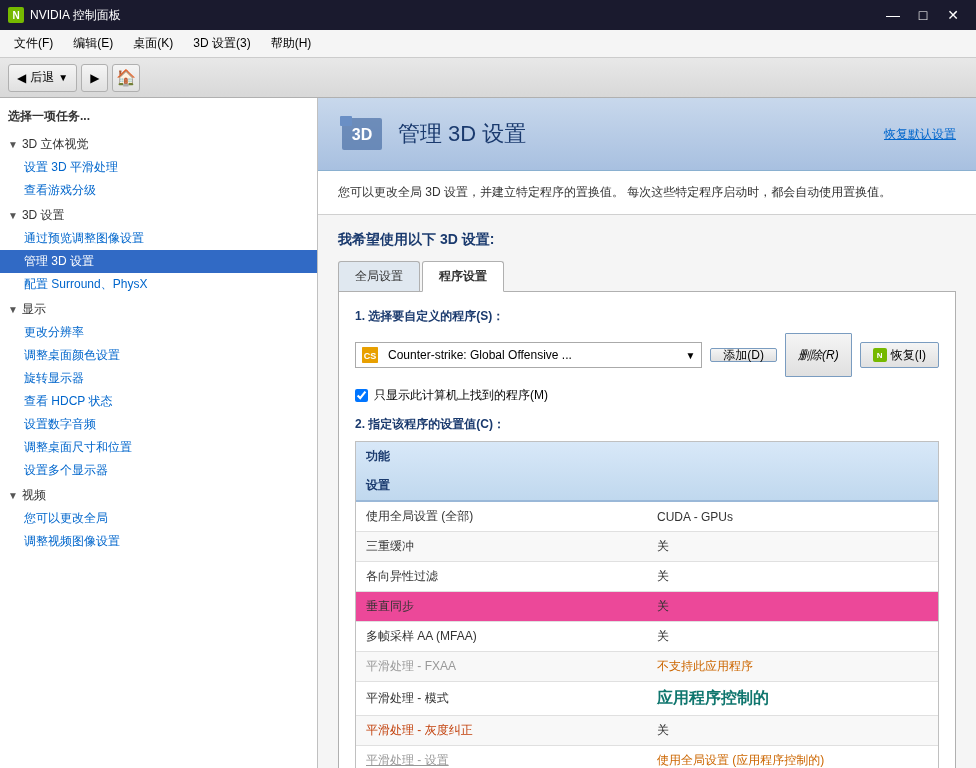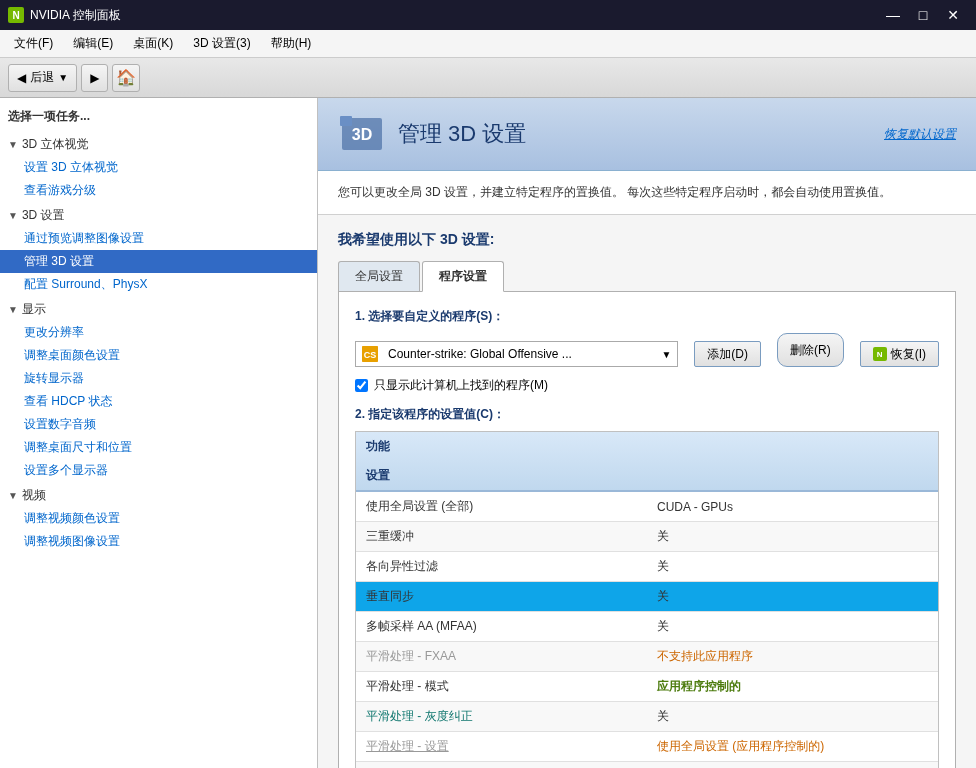--- a/index.html
+++ b/index.html
@@ -31,36 +31,36 @@
     .sidebar-group-header { display: flex; align-items: center; gap: 4px; padding: 3px 8px; font-size: 12px; cursor: pointer; color: #333; }
     .sidebar-item { padding: 3px 8px 3px 24px; font-size: 12px; cursor: pointer; color: #0066cc; display: block; }
     .sidebar-item.active { background: #316ac5; color: white; text-decoration: none; }
     .triangle { font-size: 10px; color: #555; }
 
     
     .content { flex: 1; background: #f5f5f5; overflow-y: auto; position: relative; }
     .content-header { background: linear-gradient(to bottom, #c8d8ec, #a8c0e0); padding: 12px 20px; display: flex; align-items: center; justify-content: space-between; border-bottom: 1px solid #8ab0d0; }
     .content-header-left { display: flex; align-items: center; gap: 12px; }
     .content-title { font-size: 22px; font-weight: normal; color: #1a3a6e; }
-    .restore-default { font-size: 12px; color: #0066cc; cursor: pointer; text-decoration: underline; font-style: italic; }
+    .restore-default { font-size: 12px; color: #0066cc; cursor: pointer; text-decoration: underline; }
 
     .content-desc { padding: 12px 20px; font-size: 12px; color: #333; line-height: 1.6; background: white; border-bottom: 1px solid #d0d0d0; }
 
     .content-body { padding: 16px 20px; }
 
     .section-title { font-size: 14px; color: #1a3a6e; font-weight: bold; margin-bottom: 12px; }
 
     
     .tabs { display: flex; gap: 0; margin-bottom: 0; border-bottom: 1px solid #b0b0b0; }
     .tab { padding: 6px 16px; font-size: 12px; background: #e0e8f0; border: 1px solid #b0b0b0; border-bottom: none; cursor: pointer; color: #333; margin-right: 2px; border-radius: 3px 3px 0 0; }
     .tab.active { background: white; border-bottom: 1px solid white; margin-bottom: -1px; z-index: 1; position: relative; font-weight: bold; }
 
     
     .program-section { background: white; border: 1px solid #b0b0b0; border-top: none; padding: 16px; }
-    .program-row { display: flex; align-items: flex-end; gap: 16px; margin-bottom: 10px; }
+    .program-row { display: flex; align-items: center; gap: 8px; margin-bottom: 10px; }
     .program-select { flex: 1; height: 26px; border: 1px solid #aaa; background: white; font-size: 12px; padding: 0 6px; display: flex; align-items: center; gap: 6px; cursor: pointer; }
     .program-select-icon { width: 16px; height: 16px; background: #ff6600; border-radius: 2px; display: flex; align-items: center; justify-content: center; font-size: 9px; color: white; font-weight: bold; }
     .btn { height: 26px; padding: 0 12px; font-size: 12px; border: 1px solid #7a9cc0; border-radius: 2px; cursor: pointer; display: flex; align-items: center; gap: 6px; }
     .btn-add { background: linear-gradient(to bottom, #f5f5f5, #e0e0e0); }
     .btn-remove { background: linear-gradient(to bottom, #f5f5f5, #e0e0e0); }
     .btn-restore { background: linear-gradient(to bottom, #f5f5f5, #e0e0e0); }
     .checkbox-row { display: flex; align-items: center; gap: 6px; margin-bottom: 12px; font-size: 12px; }
     .subsection-title { font-size: 12px; color: #1a3a6e; margin-bottom: 8px; font-weight: bold; }
     .settings-table-header { display: flex; background: linear-gradient(to bottom, #d8e8f8, #c0d8ee); border-bottom: 2px solid #9ab8d8; }
     .col-feature { flex: 1; padding: 6px 10px; font-weight: bold; color: #1a3a6e; }
@@ -109,21 +109,21 @@
 <div class="main-layout">
 
   <div class="sidebar">
     <div class="sidebar-header">选择一项任务...</div>
 
     <div class="sidebar-section">
       <div class="sidebar-group-header">
         <span class="triangle">▼</span>
         <span>3D 立体视觉</span>
       </div>
-      <a class="sidebar-item">设置 3D 立体视觉</a>
+      <a class="sidebar-item">设置 3D 平滑处理</a>
       <a class="sidebar-item">查看游戏分级</a>
     </div>
 
     <div class="sidebar-section">
       <div class="sidebar-group-header">
         <span class="triangle">▼</span>
         <span>3D 设置</span>
       </div>
       <a class="sidebar-item">通过预览调整图像设置</a>
       <a class="sidebar-item active">管理 3D 设置</a>
@@ -142,21 +142,21 @@
       <a class="sidebar-item">设置数字音频</a>
       <a class="sidebar-item">调整桌面尺寸和位置</a>
       <a class="sidebar-item">设置多个显示器</a>
     </div>
 
     <div class="sidebar-section">
       <div class="sidebar-group-header">
         <span class="triangle">▼</span>
         <span>视频</span>
       </div>
-      <a class="sidebar-item">调整视频颜色设置</a>
+      <a class="sidebar-item">您可以更改全局</a>
       <a class="sidebar-item">调整视频图像设置</a>
     </div>
   </div>
 
   <div class="content">
 
     <div class="content-header">
       <div class="content-header-left">
 
         <svg width="48" height="48" viewBox="0 0 48 48">
@@ -187,22 +187,22 @@
           <div class="program-select" style="flex:1; border:1px solid #aaa; height:26px; display:flex; align-items:center; padding:0 6px; background:white; cursor:pointer;">
             <div class="program-select-icon">
               <svg width="16" height="16" viewBox="0 0 16 16">
                 <rect width="16" height="16" rx="1" fill="#e8a000"></rect>
                 <text x="8" y="12" font-size="9" fill="white" text-anchor="middle" font-weight="bold">CS</text>
               </svg>
             </div>
             <span style="flex:1; padding-left:4px; font-size:12px; overflow:hidden; white-space:nowrap; text-overflow:ellipsis;">Counter-strike: Global Offensive ...</span>
             <span style="font-size:10px;">▼</span>
           </div>
-          <button class="btn btn-add" style="height:26px; padding:0 12px; font-size:12px; border:1px solid #7a9cc0; border-radius:2px; cursor:pointer; background:linear-gradient(to bottom,#f5f5f5,#e0e0e0);">添加(D)</button>
-          <button class="btn btn-remove" style="height:34px; padding:0 12px; font-size:12px; border:1px solid #7a9cc0; border-radius:10px; cursor:pointer; background:linear-gradient(to bottom,#f5f5f5,#e0e0e0);">删除(R)</button>
+          <button class="btn btn-add" style="height:14px; padding:0 12px; font-size:12px; border:1px solid #7a9cc0; border-radius:2px; cursor:pointer; background:linear-gradient(to bottom,#f5f5f5,#e0e0e0);">添加(D)</button>
+          <button class="btn btn-remove" style="height:44px; padding:0 12px; font-size:12px; border:1px solid #7a9cc0; border-radius:1px; cursor:pointer; background:linear-gradient(to bottom,#f5f5f5,#e0e0e0);font-style:italic;">删除(R)</button>
           <button class="btn btn-restore" style="height:26px; padding:0 12px; font-size:12px; border:1px solid #7a9cc0; border-radius:2px; cursor:pointer; background:linear-gradient(to bottom,#f5f5f5,#e0e0e0); display:flex; align-items:center; gap:4px;">
             <span style="width:14px;height:14px;background:#76b900;border-radius:2px;display:inline-flex;align-items:center;justify-content:center;font-size:8px;color:white;font-weight:bold;">N</span>
             <span>恢复(I)</span>
           </button>
         </div>
 
         <div class="checkbox-row">
           <input type="checkbox" checked="" id="cb1" style="">
           <label for="cb1">只显示此计算机上找到的程序(M)</label>
         </div>
@@ -223,38 +223,38 @@
     <div style="flex:1;padding:6px 10px;color:#333;font-size:12px;">CUDA - GPUs</div>
   </div>
               <div style="display: flex; align-items: center; border-bottom: 1px solid rgb(224, 224, 224); background: rgb(248, 248, 248);">
     <div style="flex:1;padding:6px 10px;color:#333;font-size:12px;">三重缓冲</div>
     <div style="flex:1;padding:6px 10px;color:#333;font-weight:normal;font-size:12px;">关</div>
   </div>
               <div style="display: flex; align-items: center; border-bottom: 1px solid rgb(224, 224, 224); background: white; justify-content: flex-end;">
     <div style="flex:1;padding:6px 10px;color:#333;font-size:12px;">各向异性过滤</div>
     <div style="flex:1;padding:6px 10px;color:#333;font-weight:normal;font-size:12px;">关</div>
   </div>
-              <div style="display: flex; align-items: center; border-bottom: 1px solid rgb(224, 224, 224); background: #0ea5e9;">
+              <div style="display: flex; align-items: center; border-bottom: 1px solid rgb(224, 224, 224); background: #ec4899;">
     <div style="flex:1;padding:6px 10px;color:#333;font-size:12px;">垂直同步</div>
     <div style="flex:1;padding:6px 10px;color:#333;font-weight:normal;font-size:12px;">关</div>
   </div>
               <div style="display: flex; align-items: center; border-bottom: 1px solid rgb(224, 224, 224); background: white;">
     <div style="flex:1;padding:6px 10px;color:#333;font-size:12px;">多帧采样 AA (MFAA)</div>
     <div style="flex:1;padding:6px 10px;color:#333;font-weight:normal;font-size:12px;">关</div>
   </div>
               <div style="display: flex; align-items: center; border-bottom: 1px solid rgb(224, 224, 224); background: rgb(248, 248, 248);">
     <div style="flex:1;padding:6px 10px;color:#999;font-size:12px;">平滑处理 - FXAA</div>
     <div style="flex:1;padding:6px 10px;color:#cc6600;font-weight:normal;font-size:12px;">不支持此应用程序</div>
   </div>
               <div style="display: flex; align-items: center; border-bottom: 1px solid rgb(224, 224, 224); background: white;">
     <div style="flex:1;padding:6px 10px;color:#333;font-size:12px;">平滑处理 - 模式</div>
-    <div style="flex:1;padding:6px 10px;color:#4d7c0f;font-weight:bold;font-size:12px;">应用程序控制的</div>
-  </div>
-              <div style="display: flex; align-items: center; border-bottom: 1px solid rgb(224, 224, 224); background: rgb(248, 248, 248);">
-    <div style="flex:1;padding:6px 10px;color:#0f766e;font-size:12px;">平滑处理 - 灰度纠正</div>
+    <div style="flex:1;padding:6px 10px;color:#0f766e;font-weight:bold;font-size:16px;">应用程序控制的</div>
+  </div>
+              <div style="display: flex; align-items: center; border-bottom: 1px solid rgb(224, 224, 224); background: rgb(248, 248, 248);">
+    <div style="flex:1;padding:6px 10px;color:#c2410c;font-size:12px;">平滑处理 - 灰度纠正</div>
     <div style="flex:1;padding:6px 10px;color:#333;font-weight:normal;font-size:12px;">关</div>
   </div>
               <div style="display: flex; align-items: center; border-bottom: 1px solid rgb(224, 224, 224); background: white;">
     <div style="flex:1;padding:6px 10px;color:#999;font-size:12px;text-decoration:underline;">平滑处理 - 设置</div>
     <div style="flex:1;padding:6px 10px;color:#cc6600;font-weight:normal;font-size:12px;">使用全局设置 (应用程序控制的)</div>
   </div>
               <div style="display: flex; align-items: center; border-bottom: 1px solid rgb(224, 224, 224); background: rgb(248, 248, 248);">
     <div style="flex:1;padding:6px 10px;color:#333;font-size:12px;">平滑处理 - 透明度</div>
     <div style="flex:1;padding:6px 10px;color:#333;font-weight:normal;font-size:12px;">关</div>
   </div>

